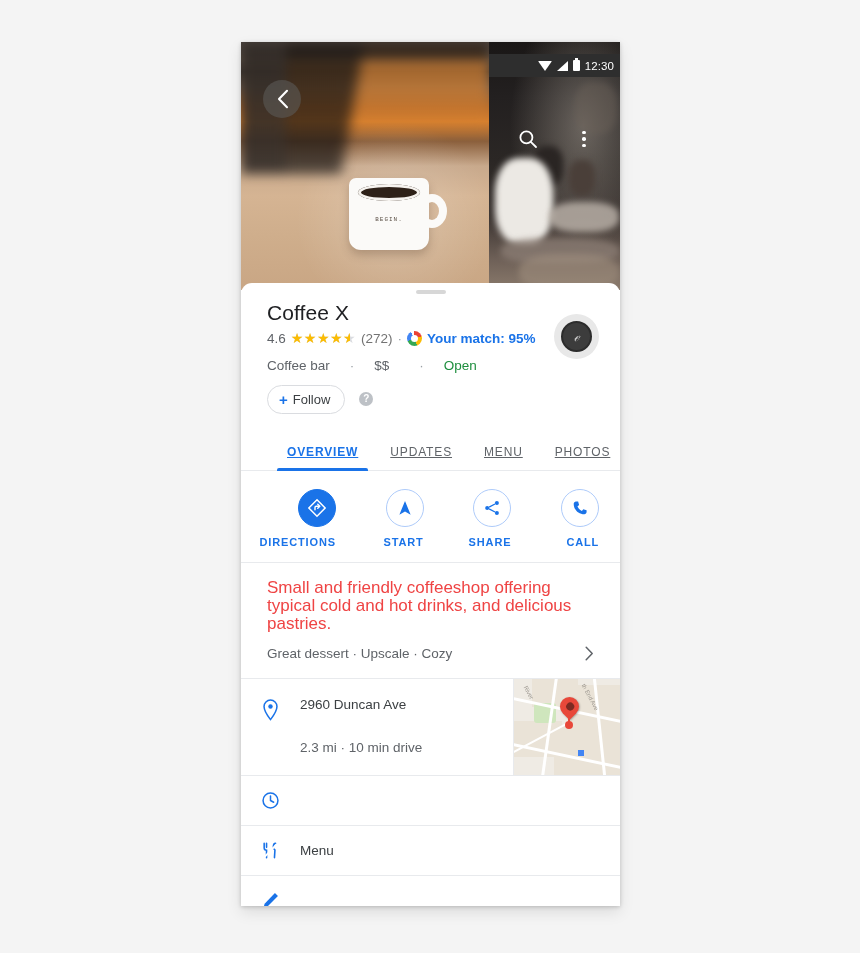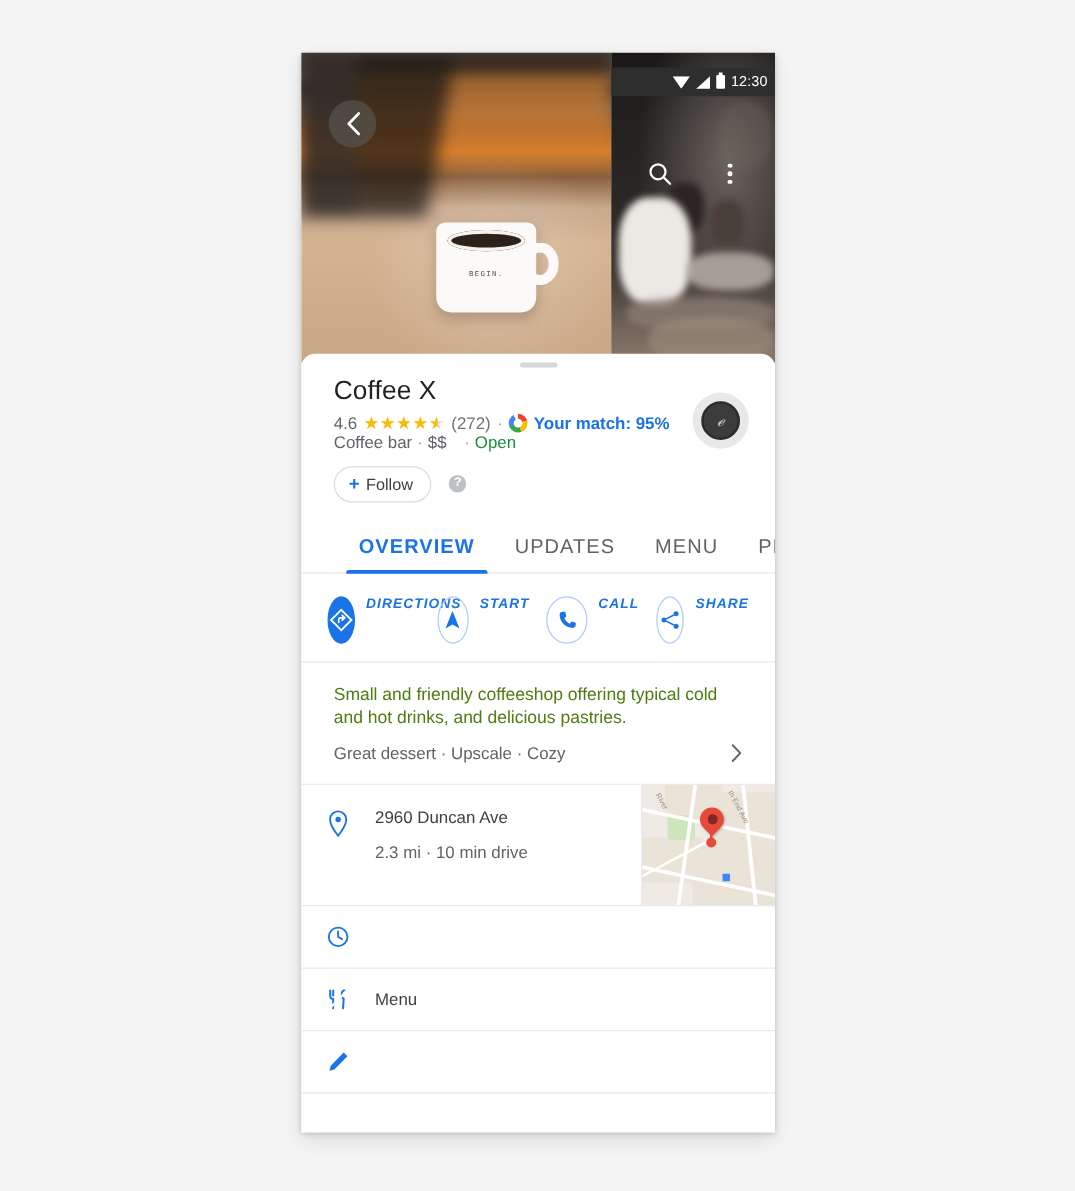--- a/index.html
+++ b/index.html
@@ -201,22 +201,22 @@
     width: 15px; height: 15px; border-radius: 50%;
     background: conic-gradient(#ea4335 0deg 72deg, #fbbc04 72deg 160deg, #34a853 160deg 250deg, #4285f4 250deg 330deg, #fff 330deg 360deg);
     position: relative; flex: none;
   }
   .match-ring::after {
     content: ""; position: absolute; left: 4px; top: 4px; width: 7px; height: 7px;
     background: #fff; border-radius: 50%;
   }
   .match-txt { color: #1a73e8; font-weight: bold; font-size: 13.5px; }
   .meta-row {
-    margin-top: 0; font-size: 13.5px; color: #5f6368;
-    display: flex; align-items: center; gap: 4px;
+    margin-top: 12px; font-size: 13.5px; color: #5f6368;
+    display: flex; align-items: center; gap: 20px;
   }
   .open-txt { color: #1e8e3e; }
   .badge {
     position: absolute; right: 21px; top: 20px;
     width: 45px; height: 45px; border-radius: 50%;
     background: #e8e8e8;
     display: flex; align-items: center; justify-content: center;
   }
   .badge-inner {
     width: 31px; height: 31px; border-radius: 50%;
@@ -243,64 +243,64 @@
   }
 
   
   .tabs {
     display: flex; align-items: flex-end; gap: 0;
     border-bottom: 1px solid #e8eaed;
     padding-left: 30px;
     height: 44px;
   }
   .tab {
-    font-size: 16px; letter-spacing: .85px; color: #5f6368;
-    padding: 0 16px 11px 16px; position: relative; white-space: nowrap;
+    font-size: 12px; letter-spacing: .85px; color: #5f6368;
+    padding: 0 16px 11px 16px; position: relative; white-space: nowrap; text-decoration: underline;
   }
   .tab.active { color: #1a73e8; font-weight: bold; }
   .tab.active::after {
     content: ""; position: absolute; left: 6px; right: 6px; bottom: -1px;
     height: 3px; background: #1a73e8; border-radius: 2px 2px 0 0;
   }
 
   
   .actions {
     display: flex; justify-content: space-around;
     padding: 18px 14px 14px 14px;
     border-bottom: 1px solid #e8eaed;
   }
-  .action { display: flex; flex-direction: row; align-items: flex-start; gap: 9px; width: 74px; font-style: italic; }
+  .action { display: flex; flex-direction: column; align-items: flex-end; gap: 9px; width: 74px; }
   .act-circle {
     width: 38px; height: 38px; border-radius: 50%;
     border: 1px solid #aecbfa;
     display: flex; align-items: center; justify-content: center;
   }
   .act-circle.filled { background: #1a73e8; border-color: #1a73e8; }
   .act-label { font-size: 11px; letter-spacing: .85px; color: #1a73e8; font-weight: bold; }
 
   
   .desc-block { padding: 16px 26px 14px 26px; border-bottom: 1px solid #e8eaed; position: relative; }
-  .desc-text { font-size: 14px; line-height: 18px; color: #4d7c0f; }
+  .desc-text { font-size: 17px; line-height: 18px; color: #ef4444; }
   .attrs-row {
     display: flex; align-items: flex-start; justify-content: space-between;
     margin-top: 13px;
   }
   .attrs { font-size: 13.5px; color: #5f6368; }
   .chev-right { color: #5f6368; font-size: 17px; line-height: 1; }
 
   
   .addr-block {
     display: flex; align-items: stretch;
     border-bottom: 1px solid #e8eaed;
     height: 97px;
   }
   .addr-icon { width: 59px; display: flex; justify-content: center; padding-top: 20px; }
   .addr-text { flex: 1; padding: 17px 8px 0 0; }
   .addr-line { font-size: 13.5px; line-height: 18px; color: #3c4043; }
-  .addr-sub { font-size: 13.5px; color: #5f6368; margin-top: 11px; }
+  .addr-sub { font-size: 13.5px; color: #5f6368; margin-top: 26px; }
   .map-thumb {
     width: 107px; position: relative; overflow: hidden;
     background: #efebe4;
     border-left: 1px solid #e8eaed;
   }
   .mblk { position: absolute; background: #eae3d7; }
   .mroad { position: absolute; background: #ffffff; }
   .mgreen { position: absolute; background: #cfe6bd; border-radius: 3px; }
   .mlabel {
     position: absolute; font-size: 6px; color: #9a958d;
@@ -452,36 +452,36 @@
             <svg width="18" height="18" viewBox="0 0 24 24">
               <path d="M12 2.5 L19.5 21 L12 16.8 L4.5 21 Z" fill="#1a73e8"></path>
             </svg>
           </div>
           <div class="act-label">START</div>
         </div>
 
         <div class="action">
           <div class="act-circle">
             <svg width="18" height="18" viewBox="0 0 24 24">
-              <path d="M6.6 3.2 C5 3.2 3.6 4.6 3.6 6.2 c0 8 6.2 14.2 14.2 14.2 1.6 0 3-1.4 3-3 V15 l-4.4-1.3 -1.9 2.2 c-2.6-1.3-4.6-3.3-5.9-5.9 L10.8 8 9.5 3.2 Z" fill="#1a73e8"></path>
-            </svg>
-          </div>
-          <div class="act-label">CALL</div>
-        </div>
-
-        <div class="action">
-          <div class="act-circle">
-            <svg width="18" height="18" viewBox="0 0 24 24">
               <circle cx="18.5" cy="5.4" r="2.7" fill="#1a73e8"></circle>
               <circle cx="5.6" cy="12" r="2.7" fill="#1a73e8"></circle>
               <circle cx="18.5" cy="18.6" r="2.7" fill="#1a73e8"></circle>
               <path d="M8.1 10.8 L16 6.6 M8.1 13.2 L16 17.4" stroke="#1a73e8" stroke-width="1.7"></path>
             </svg>
           </div>
           <div class="act-label">SHARE</div>
+        </div>
+
+        <div class="action">
+          <div class="act-circle">
+            <svg width="18" height="18" viewBox="0 0 24 24">
+              <path d="M6.6 3.2 C5 3.2 3.6 4.6 3.6 6.2 c0 8 6.2 14.2 14.2 14.2 1.6 0 3-1.4 3-3 V15 l-4.4-1.3 -1.9 2.2 c-2.6-1.3-4.6-3.3-5.9-5.9 L10.8 8 9.5 3.2 Z" fill="#1a73e8"></path>
+            </svg>
+          </div>
+          <div class="act-label">CALL</div>
         </div>
       </div>
 
       <div class="desc-block">
         <div class="desc-text">Small and friendly coffeeshop offering typical cold and hot drinks, and delicious pastries.</div>
         <div class="attrs-row">
           <span class="attrs">Great dessert · Upscale · Cozy</span>
           <span class="chev-right">
             <svg width="9" height="15" viewBox="0 0 9 15">
               <path d="M1.2 1.2 L7.2 7.5 L1.2 13.8" fill="none" stroke="#5f6368" stroke-width="1.5" stroke-linecap="round" stroke-linejoin="round"></path>

